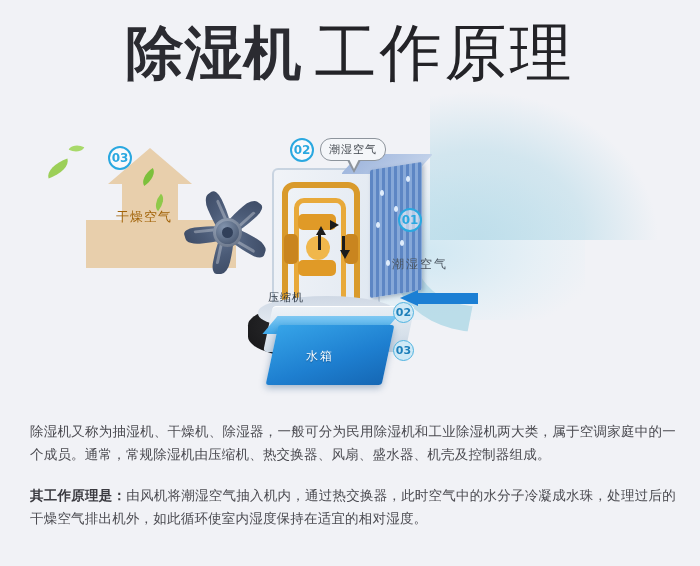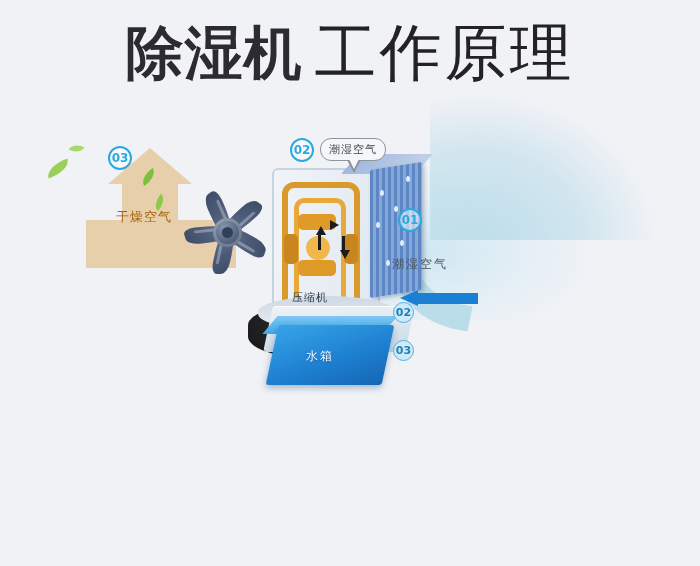--- a/index.html
+++ b/index.html
@@ -209,21 +209,21 @@
     background:linear-gradient(180deg,#7fc8f2,#3da8ea);
     transform:skewX(-40deg);
   }
   .tank-label{
     position:absolute; left:306px; top:238px;
     font-size:12px; color:#ffffff; letter-spacing:2px;
     text-shadow:0 1px 1px rgba(0,40,80,.45);
   }
   .comp-label{
     position:absolute; left:268px; top:180px;
-    font-size:11px; color:#2f3a46; letter-spacing:1px;margin-left:24px;
+    font-size:11px; color:#2f3a46; letter-spacing:1px;
   }
 
   
   .badge{
     position:absolute; width:24px;height:24px; border-radius:50%;
     border:2px solid #2aa8e0; color:#2aa8e0;
     font-size:12px; font-weight:bold;
     display:flex;align-items:center;justify-content:center;
     background:rgba(255,255,255,.55);
     letter-spacing:0;
@@ -389,15 +389,17 @@
     <div class="legrow">
       <div class="legbadge">02</div>
     </div>
     <div class="legrow">
       <div class="legbadge">03</div>
     </div>
   </div>
 
 
   <div class="body-copy">
+    <div class="para p1">除湿机又称为抽湿机、干燥机、除湿器，一般可分为民用除湿机和工业除湿机两大类，属于空调家庭中的一个成员。通常，常规除湿机由压缩机、热交换器、风扇、盛水器、机壳及控制器组成。</div>
+    <div class="para p2"><b>其工作原理是：</b><span>由风机将潮湿空气抽入机内，通过热交换器，此时空气中的水分子冷凝成水珠，处理过后的干燥空气排出机外，如此循环使室内湿度保持在适宜的相对湿度。</span></div>
   </div>
 
 </div>
 
 </body></html>

